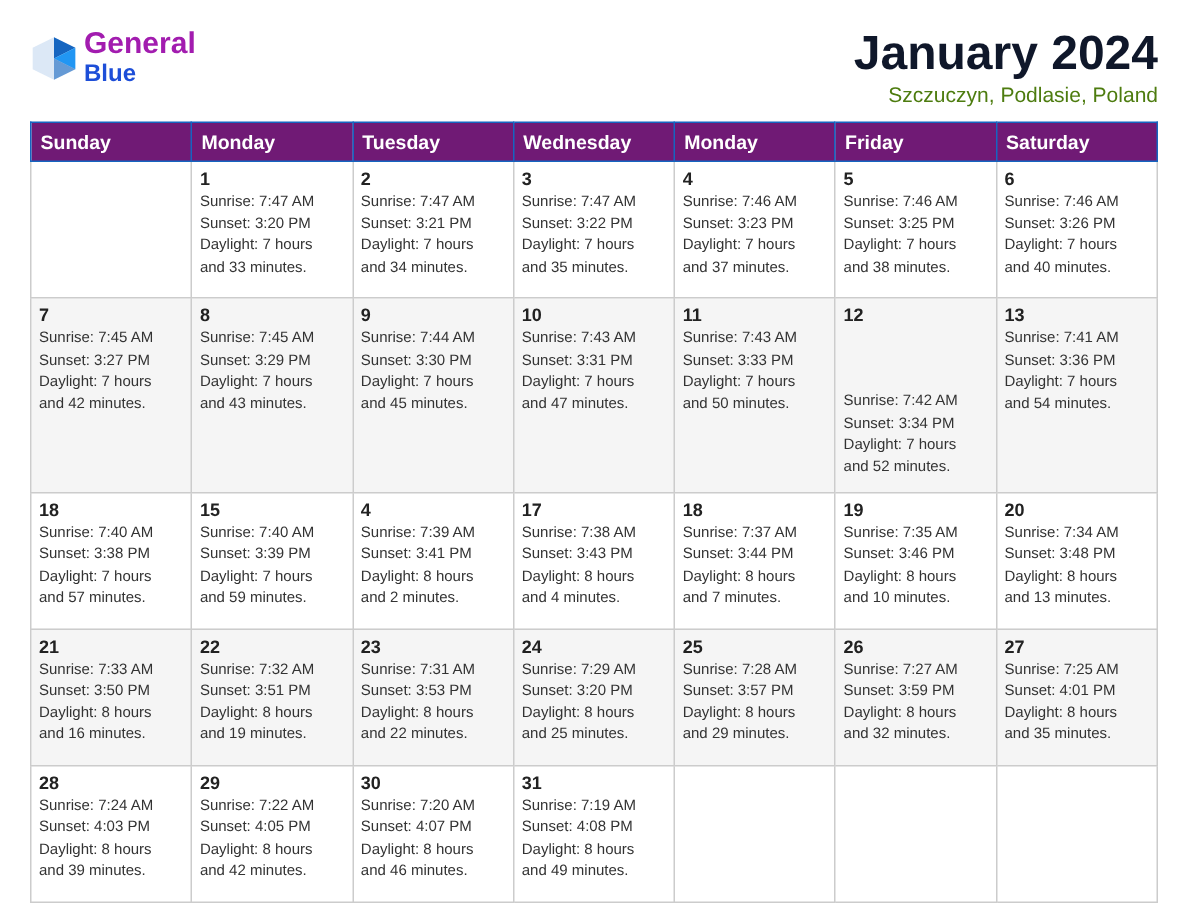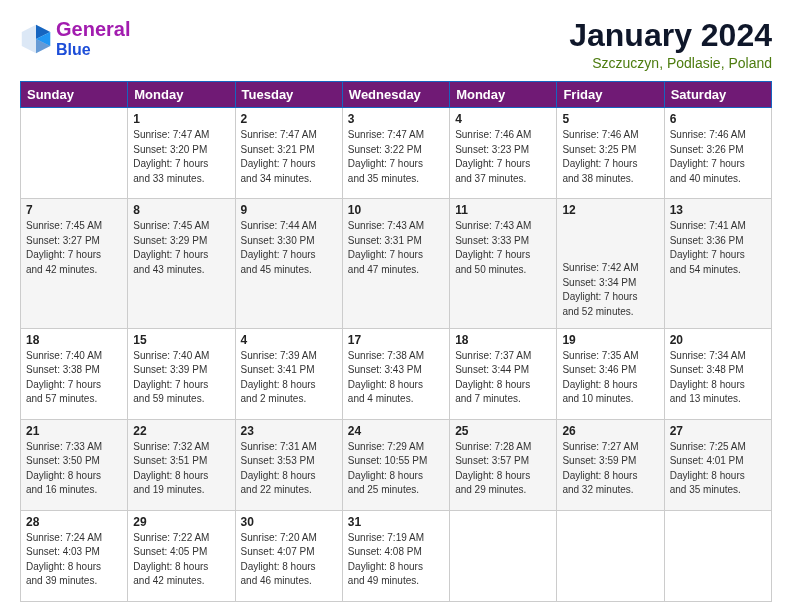--- a/index.html
+++ b/index.html
@@ -290,21 +290,21 @@
           <td>
             <span class="day-num">23</span>
             <div class="day-info" style="white-space: pre-line;">Sunrise: 7:31 AM
 Sunset: 3:53 PM
 Daylight: 8 hours
 and 22 minutes.</div>
           </td>
           <td>
             <span class="day-num">24</span>
             <div class="day-info" style="white-space: pre-line;">Sunrise: 7:29 AM
-Sunset: 10:55 PM
+Sunset: 3:20 PM
 Daylight: 8 hours
 and 25 minutes.</div>
           </td>
           <td>
             <span class="day-num">25</span>
             <div class="day-info" style="white-space: pre-line;">Sunrise: 7:28 AM
 Sunset: 3:57 PM
 Daylight: 8 hours
 and 29 minutes.</div>
           </td>

